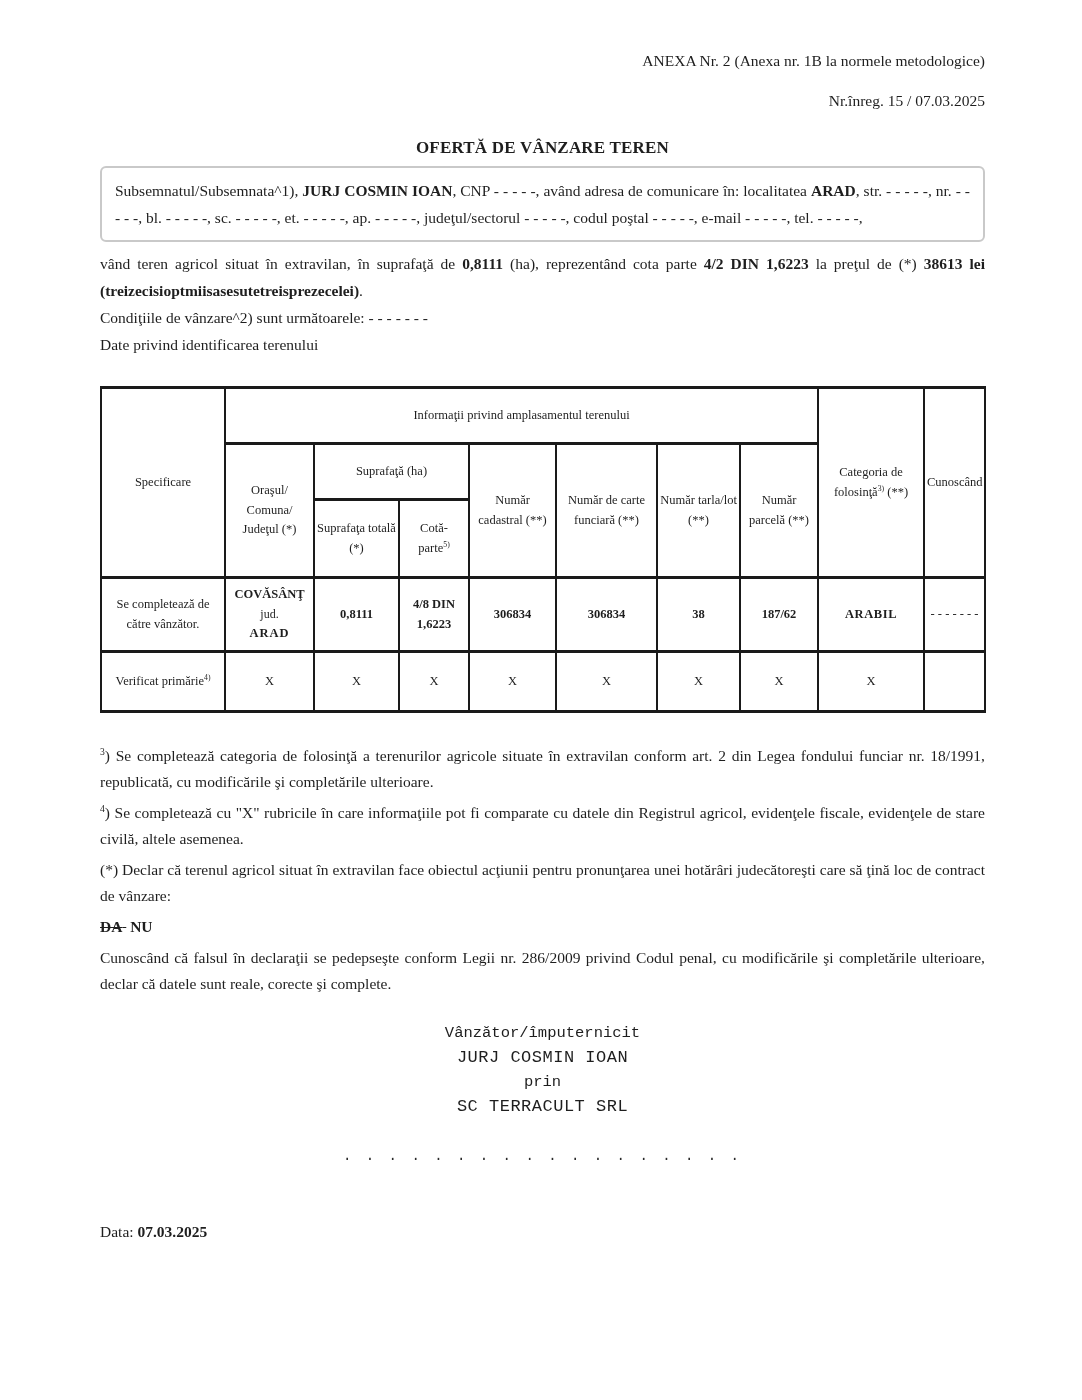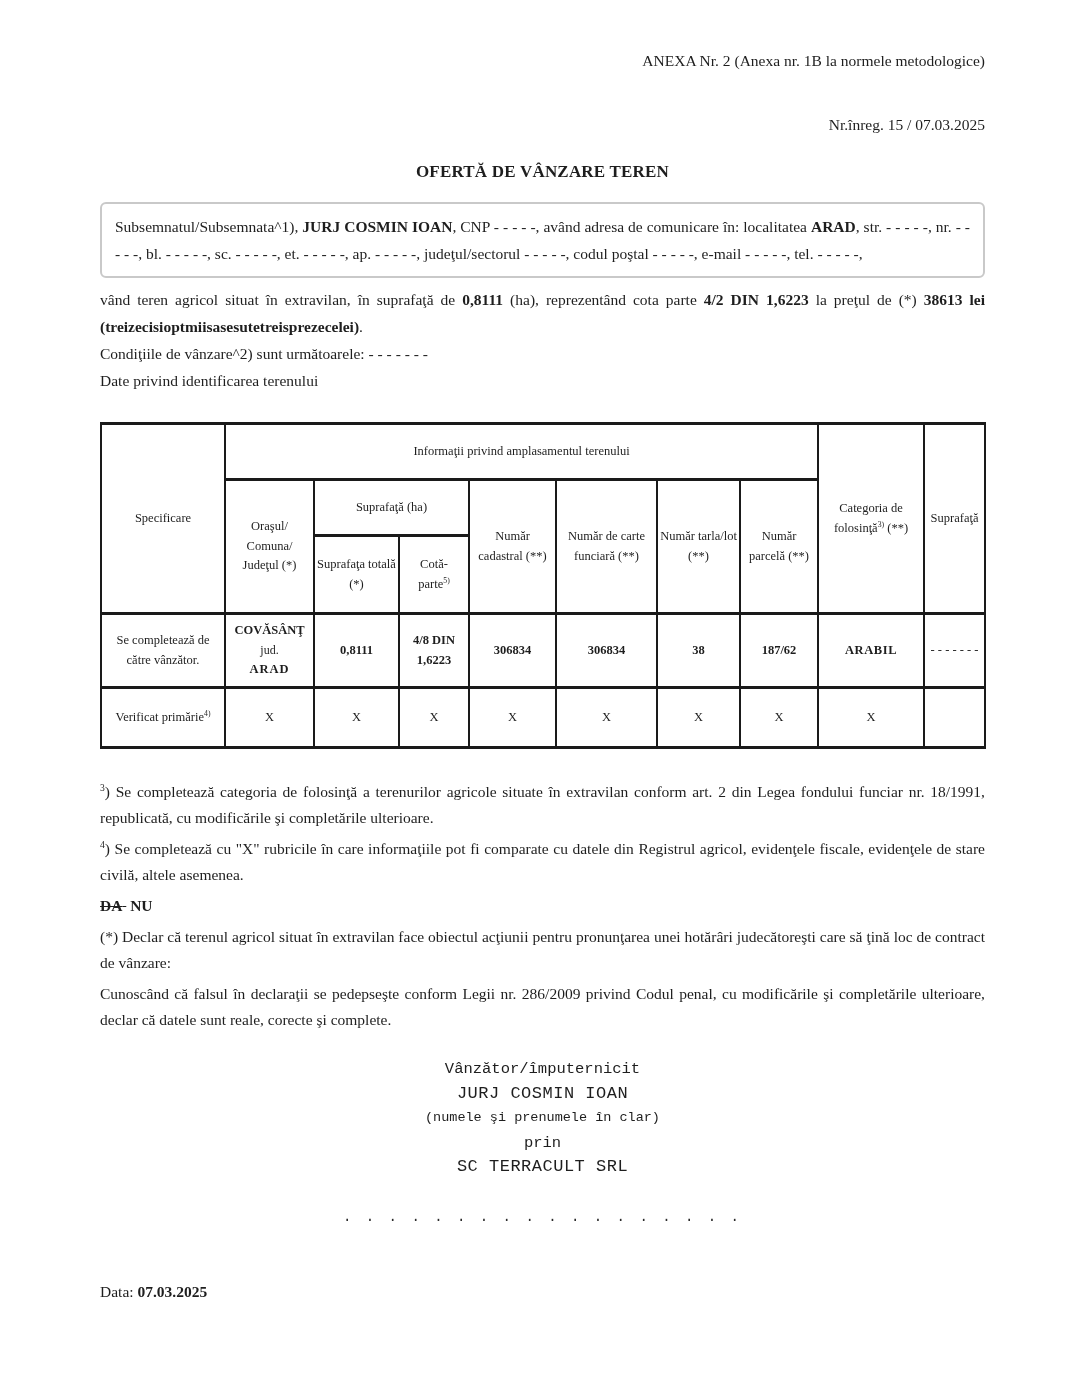--- a/index.html
+++ b/index.html
@@ -4,25 +4,25 @@
 <style>
   html,body { margin:0; padding:0; background:#ffffff; }
   body { width:1082px; height:1400px; }
   .page {
     box-sizing:border-box; width:1082px; height:988px;
     padding:50px 97px 12px 100px; background:#ffffff;
     font-family:"Liberation Serif","DejaVu Serif",serif;
     color:#1e1e1e;
   }
   .hdr-right { text-align:right; font-size:15.5px; line-height:22px; }
-  .reg-line { margin-top:42px; }
+  .reg-line { margin-top:18px; }
   .doc-title { text-align:center; font-weight:bold; font-size:17px; margin-top:26px; letter-spacing:0.2px; }
 
   .intro-box {
-    margin-top:20px; border:2px solid #c9c9c9; border-radius:6px;
+    margin-top:8px; border:2px solid #c9c9c9; border-radius:6px;
     padding:9px 13px; font-size:15.5px; line-height:27px; text-align:justify;
   }
   .flow { margin-top:8px; font-size:15.5px; line-height:27px; }
   .just { text-align:justify; }
 
   table.land { border-collapse:collapse; margin-top:28px; width:885px; table-layout:fixed; }
   table.land td {
     border-left:2px solid #1a1a1a; border-right:2px solid #1a1a1a;
     border-top:3px solid #1a1a1a; border-bottom:3px solid #1a1a1a;
     text-align:center; vertical-align:middle;
@@ -82,21 +82,21 @@
         <col style="width:83px">
         <col style="width:78px">
         <col style="width:106px">
         <col style="width:61px">
     </colgroup>
     <tbody>
         <tr class="hA">
       <td rowspan="3">Specificare</td>
       <td colspan="7">Informaţii privind amplasamentul terenului</td>
       <td rowspan="3"><span>Categoria de</span><br><span>folosinţă</span><sup>3)</sup><span> (**)</span></td>
-      <td rowspan="3">Suprafaţă</td>
+      <td rowspan="3">Cunoscând</td>
     </tr>
     <tr class="hB">
       <td rowspan="2"><span>Oraşul/</span><br><span>Comuna/</span><br><span>Judeţul (*)</span></td>
       <td colspan="2">Suprafaţă (ha)</td>
       <td rowspan="2">Număr cadastral (**)</td>
       <td rowspan="2">Număr de carte funciară (**)</td>
       <td rowspan="2">Număr tarla/lot (**)</td>
       <td rowspan="2">Număr parcelă (**)</td>
     </tr>
     <tr class="hC">
@@ -126,29 +126,28 @@
       <td class="x">X</td>
       <td class="x">X</td>
       <td class="x"></td>
     </tr>
   </tbody>
     </table>
 
   <div class="fns">
     <p class="fp just"><sup>3</sup><span>) Se completează categoria de folosinţă a terenurilor agricole situate în extravilan conform art. 2 din Legea fondului funciar nr. 18/1991, republicată, cu modificările şi completările ulterioare.</span></p>
     <p class="fp just"><sup>4</sup><span>) Se completează cu "X" rubricile în care informaţiile pot fi comparate cu datele din Registrul agricol, evidenţele fiscale, evidenţele de stare civilă, altele asemenea.</span></p>
+    <p class="fp just">(*) Declar că terenul agricol situat în extravilan face obiectul acţiunii pentru pronunţarea unei hotărâri judecătoreşti care să ţină loc de contract de vânzare:</p>
     <p class="fp danu"><s class="strike"><span>DA</span>&nbsp;</s>&nbsp;<span>NU</span></p>
-    <p class="fp just">(*) Declar că terenul agricol situat în extravilan face obiectul acţiunii pentru pronunţarea unei hotărâri judecătoreşti care să ţină loc de contract de vânzare:</p>
     <p class="fp just">Cunoscând că falsul în declaraţii se pedepseşte conform Legii nr. 286/2009 privind Codul penal, cu modificările şi completările ulterioare, declar că datele sunt reale, corecte şi complete.</p>
   </div>
 
   <div class="sig">
     <div>Vânzător/împuternicit</div>
     <div class="big">JURJ COSMIN IOAN</div>
-    <div class="note">(numele şi prenumele în clar)</div>
     <div>prin</div>
     <div class="big">SC TERRACULT SRL</div>
     <div class="dots">. . . . . . . . . . . . . . . . . .</div>
   </div>
 
   <div class="footer"><span>Data: </span><b>07.03.2025</b></div>
 
 </div>
 
 </body></html>

